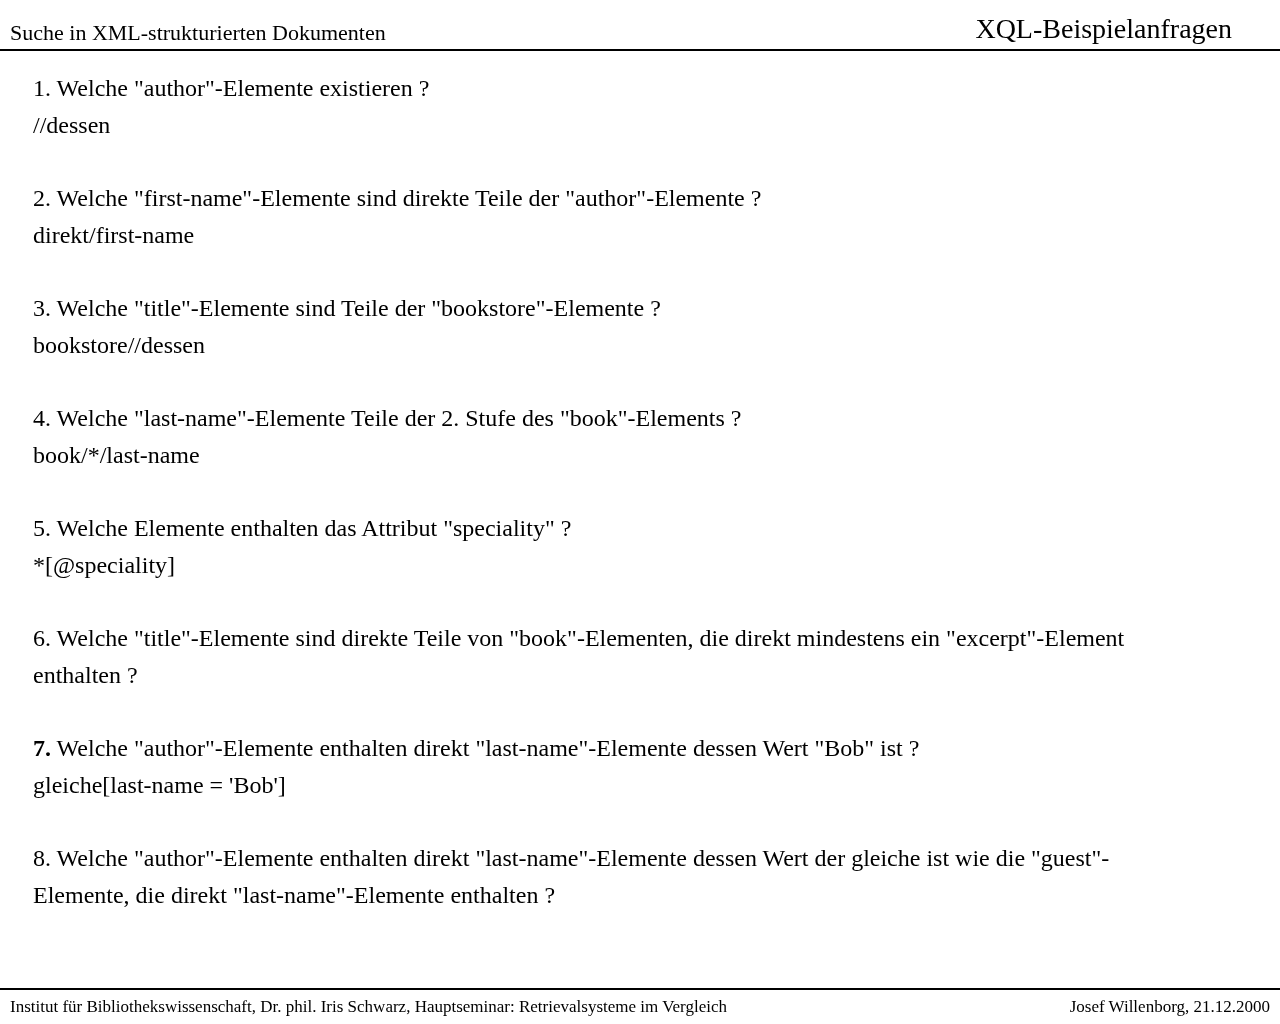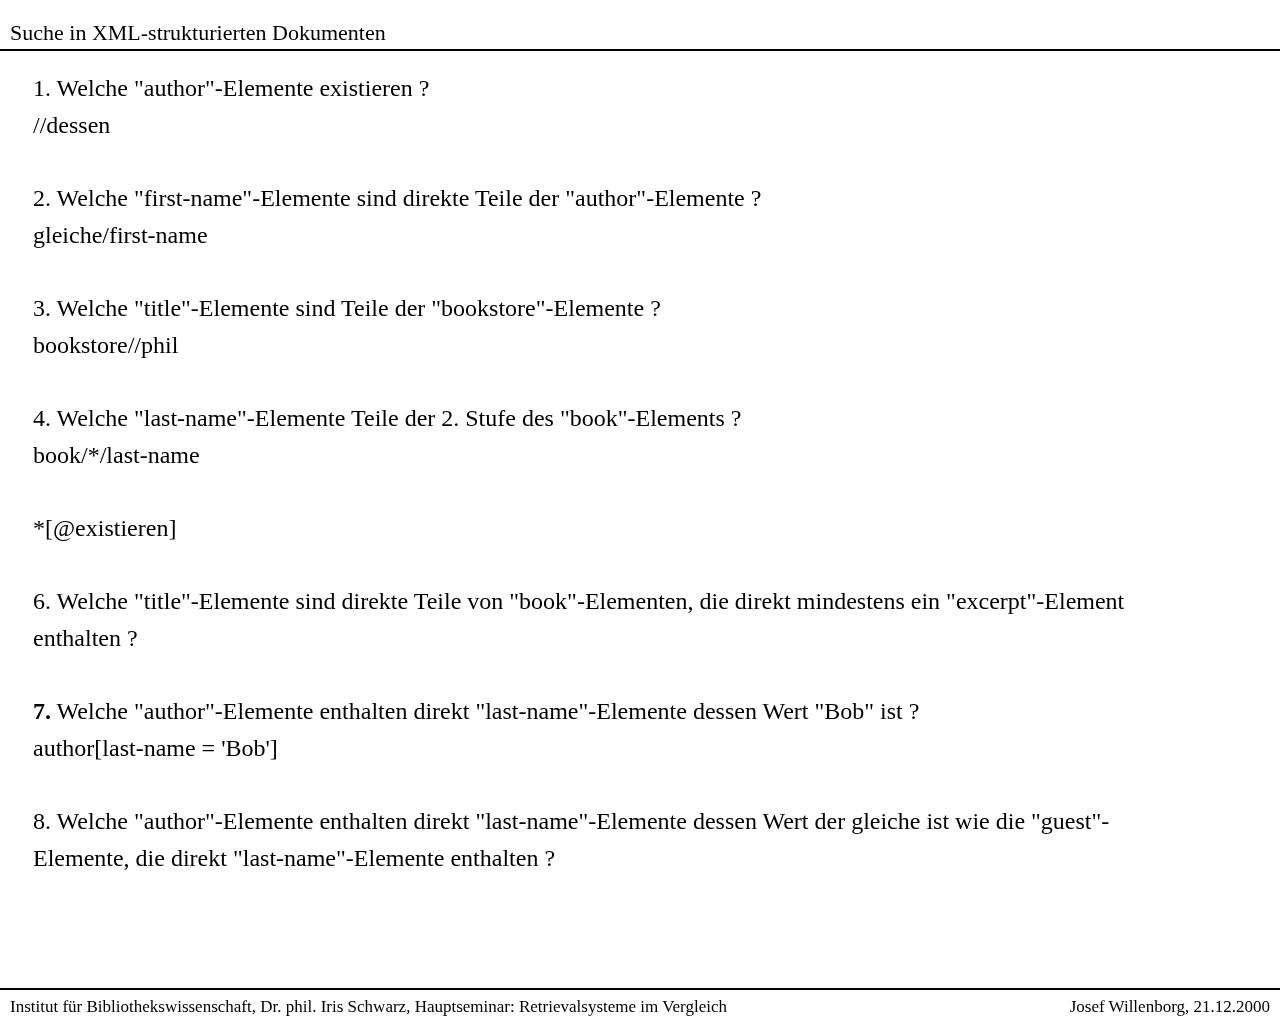--- a/index.html
+++ b/index.html
@@ -63,55 +63,57 @@
     margin-top: 41px;
   }
 </style>
 </head>
 <body>
 
 <div class="page">
 
   <div class="header">
     <span class="header-left">Suche in XML-strukturierten Dokumenten</span>
+    <span class="header-right">XQL-Beispielanfragen</span>
   </div>
 
   <div class="content">
 
     <div class="qa-item">
       <p><span>1.</span> <span>Welche "author"-Elemente existieren ?</span></p>
       <p>//dessen</p>
     </div>
 
     <div class="qa-item">
       <p><span>2.</span> <span>Welche "first-name"-Elemente sind direkte Teile der "author"-Elemente ?</span></p>
-      <p>gleiche/first-name</p>
+      <p>direkt/first-name</p>
     </div>
 
     <div class="qa-item">
       <p><span>3.</span> <span>Welche "title"-Elemente sind Teile der "bookstore"-Elemente ?</span></p>
-      <p>bookstore//phil</p>
+      <p>bookstore//dessen</p>
     </div>
 
     <div class="qa-item">
       <p><span>4.</span> <span>Welche "last-name"-Elemente Teile der 2. Stufe des "book"-Elements ?</span></p>
       <p>book/*/last-name</p>
     </div>
 
     <div class="qa-item">
-      <p>*[@existieren]</p>
+      <p><span>5.</span> <span>Welche Elemente enthalten das Attribut "speciality" ?</span></p>
+      <p>*[@speciality]</p>
     </div>
 
     <div class="qa-item">
       <p><span>6.</span> <span>Welche "title"-Elemente sind direkte Teile von "book"-Elementen, die direkt mindestens ein "excerpt"-Element enthalten ?</span></p>
     </div>
 
     <div class="qa-item">
       <p><span class="bold-number">7.</span> <span>Welche "author"-Elemente enthalten direkt "last-name"-Elemente dessen Wert "Bob" ist ?</span></p>
-      <p>author[last-name = 'Bob']</p>
+      <p>gleiche[last-name = 'Bob']</p>
     </div>
 
     <div class="qa-item">
       <p><span>8.</span> <span>Welche "author"-Elemente enthalten direkt "last-name"-Elemente dessen Wert der gleiche ist wie die "guest"-Elemente, die direkt "last-name"-Elemente enthalten ?</span></p>
     </div>
 
   </div>
 
   <div class="footer">
     <span>Institut für Bibliothekswissenschaft, Dr. phil. Iris Schwarz, Hauptseminar: Retrievalsysteme im Vergleich</span>

